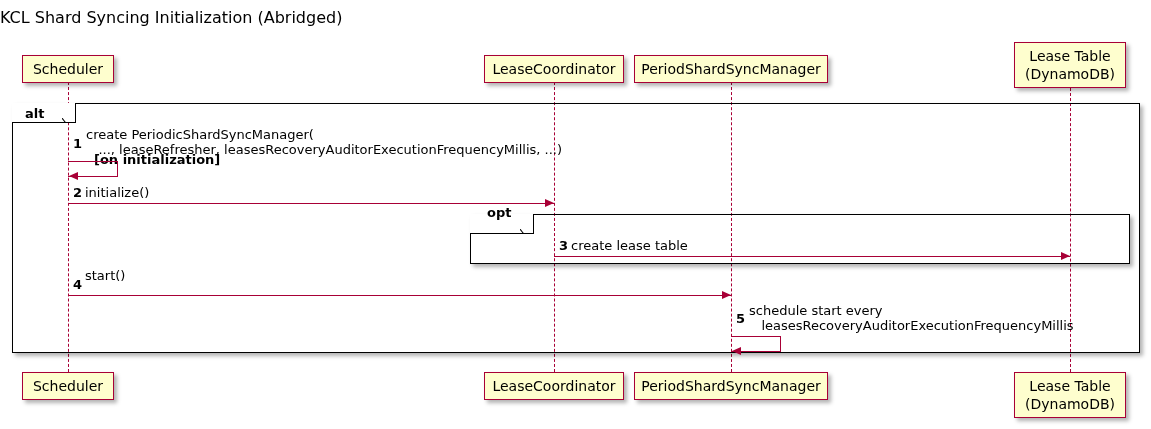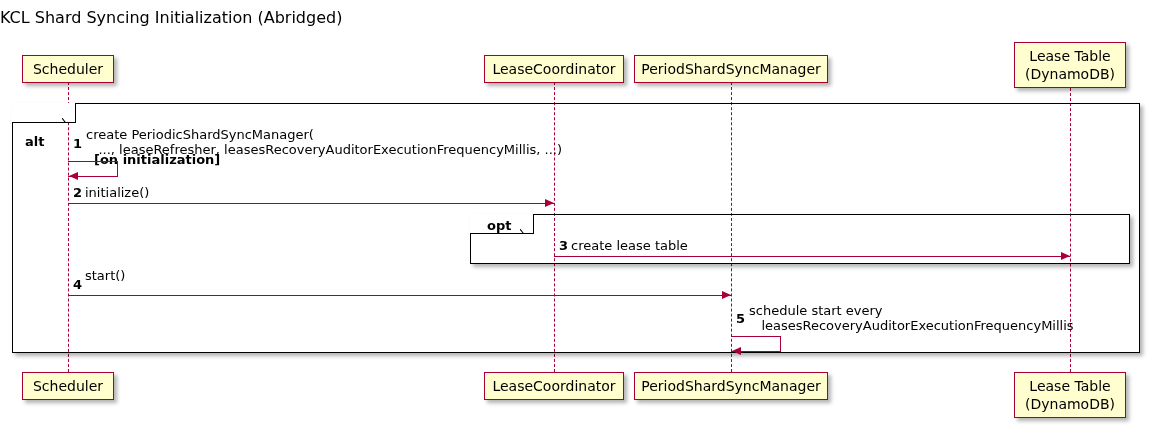--- a/index.html
+++ b/index.html
@@ -128,31 +128,31 @@
   <div class="lifeline" style="left:731px; top:82px; height:290px;"></div>
   <div class="lifeline" style="left:1070px; top:88px; height:284px;"></div>
 
   <div class="frame" style="left:12px; top:103px; width:1128px; height:250px;"></div>
   <div class="frame-tab" style="left:12px; top:103px; width:64px;"></div>
   <div class="frame-tab" style="left:62px; top:103px; width:20px; border-right:none; border-bottom:none;
               background:transparent; overflow:hidden;">
     <div style="position:absolute; left:-14px; top:-2px; width:34px; height:34px;
                 border-left:1.6px solid #000000; transform:rotate(-38deg); transform-origin: top left;"></div>
   </div>
-  <div class="frame-tab-label" style="left:25px; top:106px;margin-top:28px;">alt</div>
+  <div class="frame-tab-label" style="left:25px; top:106px;">alt</div>
   <div class="frame-guard" style="left:94px; top:106px;margin-top:46px;">[on initialization]</div>
 
   <div class="frame" style="left:470px; top:214px; width:660px; height:50px;"></div>
   <div class="frame-tab" style="left:470px; top:214px; width:64px;"></div>
   <div class="frame-tab" style="left:520px; top:214px; width:20px; border-right:none; border-bottom:none;
               background:transparent; overflow:hidden;">
     <div style="position:absolute; left:-14px; top:-2px; width:34px; height:34px;
                 border-left:1.6px solid #000000; transform:rotate(-38deg); transform-origin: top left;"></div>
   </div>
-  <div class="frame-tab-label" style="left:487px; top:218px;">opt</div>
+  <div class="frame-tab-label" style="left:487px; top:205px;">opt</div>
 
   <div class="msg-seq" style="left:73px; top:136px;">1</div>
   <div class="msg-label" style="left:86px; top:127px;">create PeriodicShardSyncManager(</div>
   <div class="msg-label" style="left:86px; top:142px;">   ..., leaseRefresher, leasesRecoveryAuditorExecutionFrequencyMillis, ...)</div>
   <div class="self-loop" style="left:68px; top:161px; width:50px; height:16px;"></div>
   <div class="msg-arrow-l" style="left:69px; top:172px;"></div>
 
   <div class="msg-seq" style="left:73px; top:185px;">2</div>
   <div class="msg-label" style="left:85px; top:185px;">initialize()</div>
   <div class="msg-line" style="left:68px; top:203px; width:486px;"></div>

